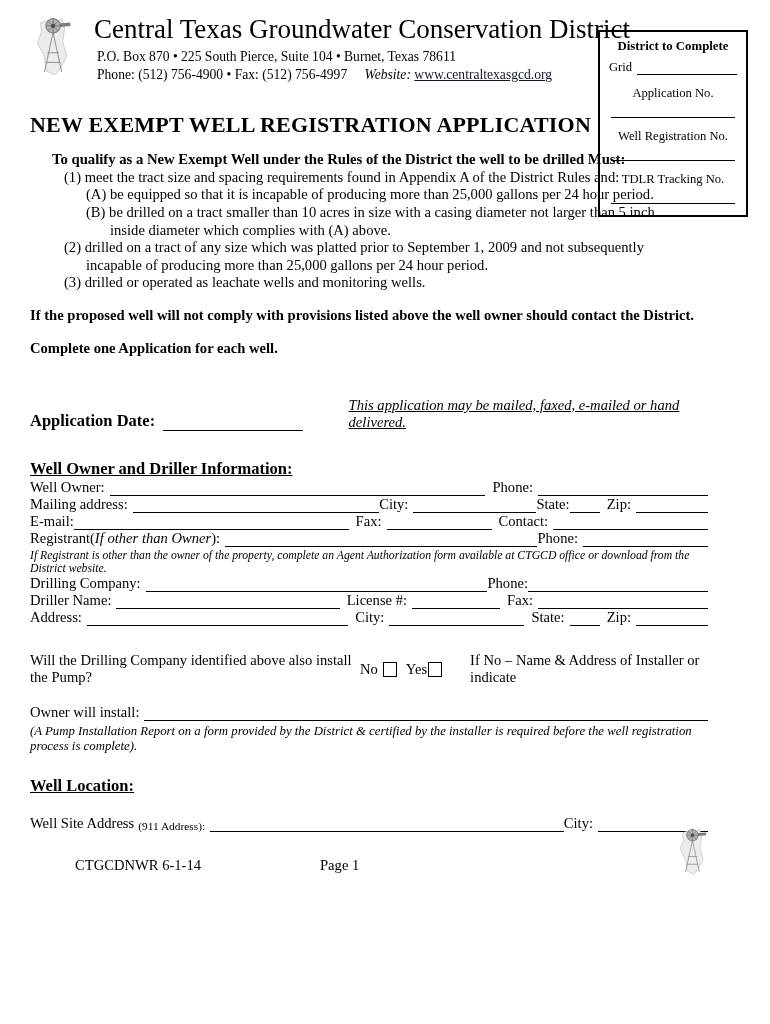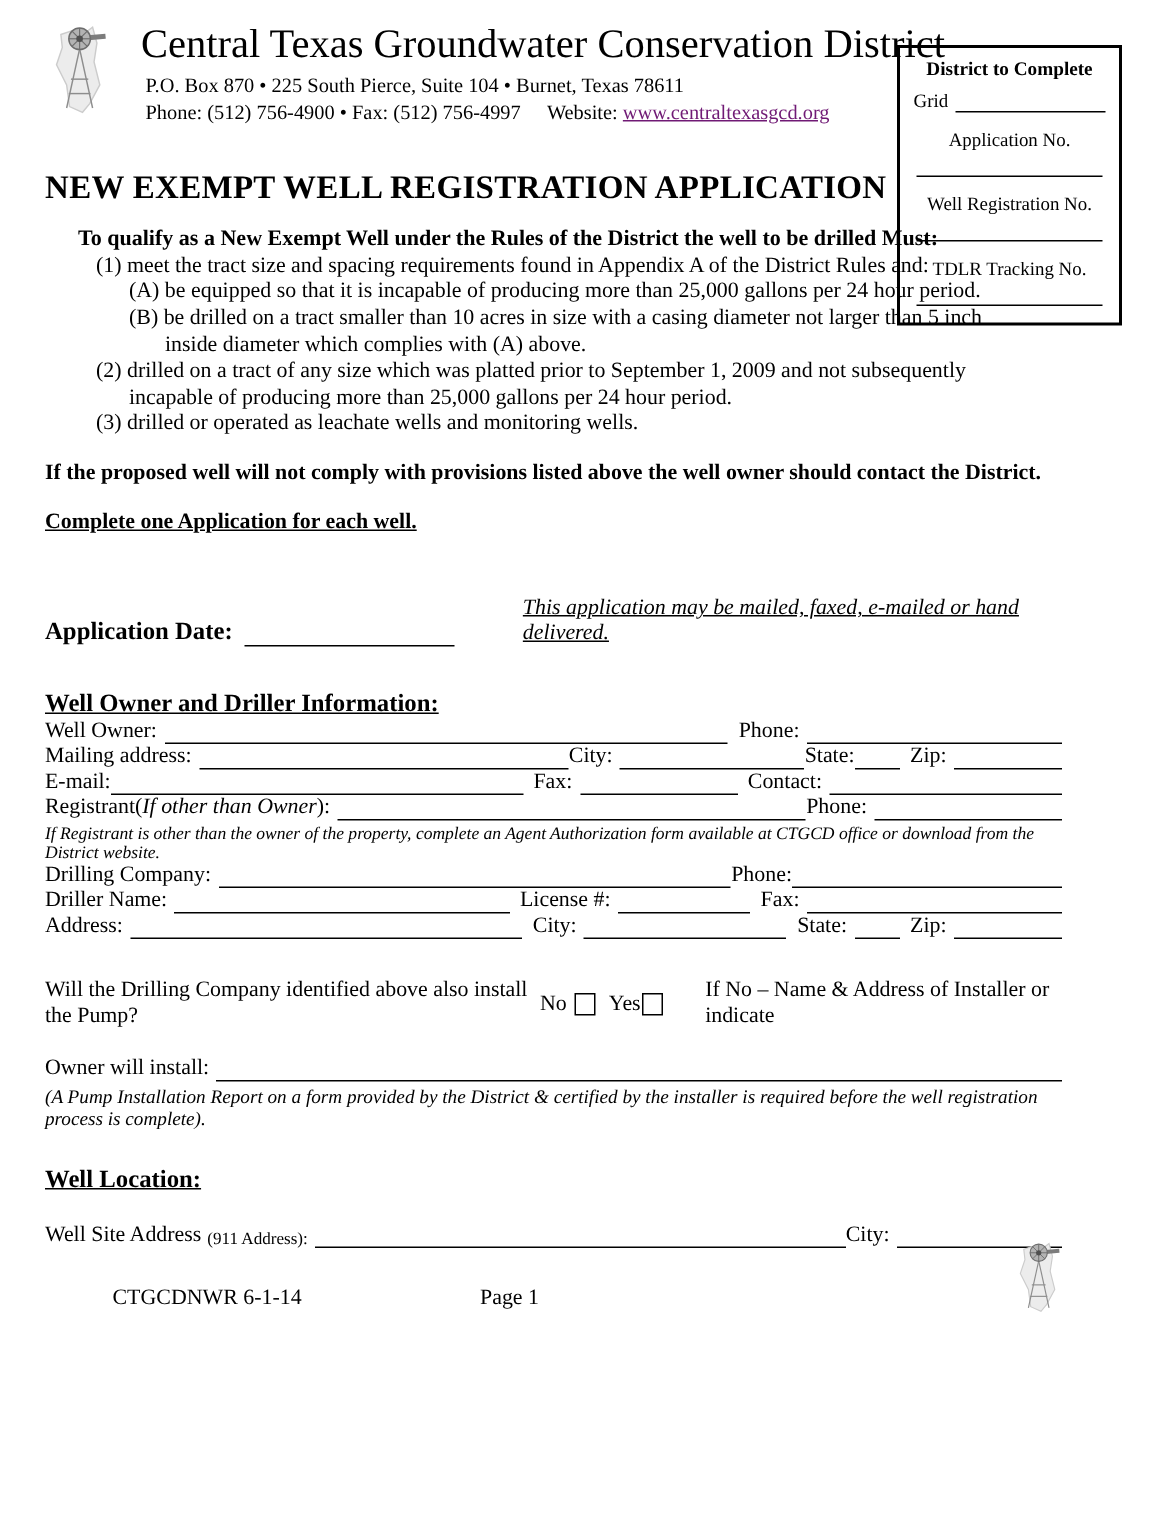--- a/index.html
+++ b/index.html
@@ -13,22 +13,22 @@
     font-family: "Liberation Serif", serif;
     padding: 12px 62px 0 30px;
     overflow: hidden;
   }
   
   header { display: flex; align-items: flex-start; }
   .logo-top { width: 50px; height: 66px; flex: 0 0 auto; margin-top: 2px; }
   .hdr-text { margin-left: 14px; }
   h1 { font-size: 27px; font-weight: 400; margin: 2px 0 3px 0; white-space: nowrap; }
   .addr { font-size: 13.6px; line-height: 1.32; margin-left: 3px; }
-  .ws-label { margin-left: 14px; }
-  .link { text-decoration: underline; color: #701a75; }
+  .ws-label { margin-left: 14px; font-style: italic; }
+  .link { text-decoration: underline; color: #0f172a; }
   
   .dbox {
     position: absolute; top: 30px; right: 22px;
     width: 150px; height: 187px;
     border: 2px solid #000;
     font-size: 12.6px;
     padding: 7px 9px 0 9px;
   }
   .dbox-title { font-weight: bold; text-align: center; font-size: 12.8px; }
   .dbox-grid { display: flex; align-items: flex-end; margin-top: 6px; }
@@ -36,21 +36,21 @@
   .dbox-label { text-align: center; margin-top: 11px; }
   .dline { border-bottom: 1px solid #000; width: 124px; margin: 16px auto 0 auto; }
   
   h2 { font-size: 22px; font-weight: bold; margin: 28px 0 0 0; letter-spacing: 0.2px; }
   .q-intro { font-weight: bold; font-size: 14.7px; margin: 13px 0 1px 22px; }
   .qline { font-size: 14.6px; line-height: 17.6px; }
   .q1 { margin-left: 34px; }
   .q2 { margin-left: 56px; }
   .q3 { margin-left: 80px; }
   .notice { font-weight: bold; font-size: 14.6px; margin: 15px 0 0 0; }
-  .instr { font-weight: bold; font-size: 14.6px; text-decoration: underline; margin: 0; }
+  .instr { font-weight: bold; font-size: 14.6px; margin: 0; }
   .instr-1 { margin-top: 16px; }
   .instr-2 { margin-top: 3px; }
   
   .appdate-row { display: flex; align-items: flex-end; margin-top: 40px; }
   .appdate-label { font-weight: bold; font-size: 16.5px; white-space: nowrap; }
   .appdate-note { font-size: 14.6px; font-style: italic; text-decoration: underline; margin-left: 46px; }
   
   h3 { font-size: 16.5px; font-weight: bold; text-decoration: underline; margin: 0; }
   .h3-owner { margin-top: 28px; }
   .h3-loc { margin-top: 22px; }

